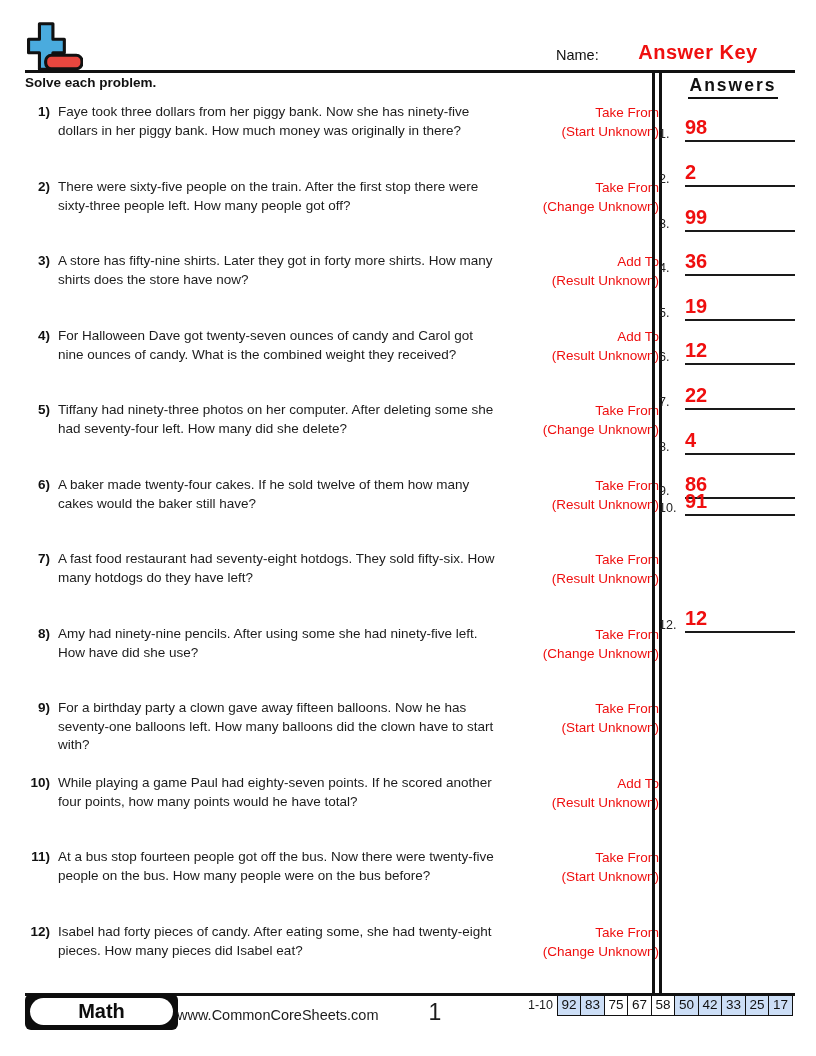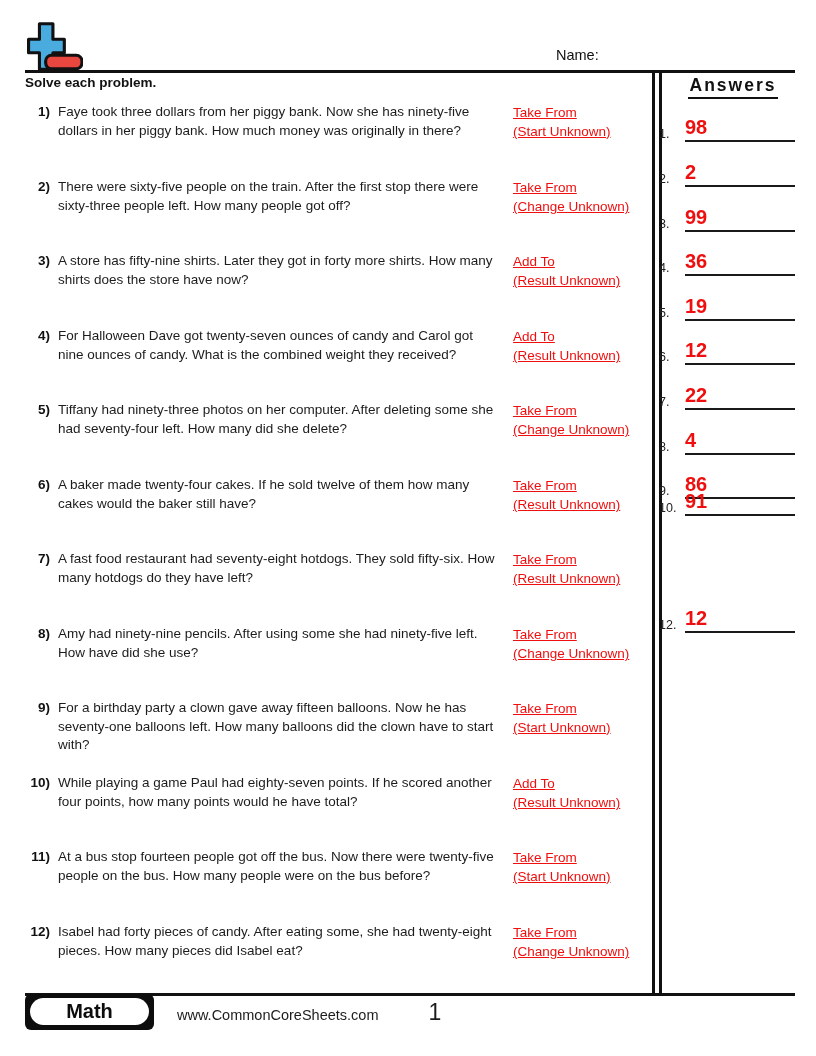--- a/index.html
+++ b/index.html
@@ -29,22 +29,22 @@
   .problem{position:absolute;left:0;width:660px;}
   .pnum{
     position:absolute;left:18px;top:0;width:32px;
     text-align:right;font-size:13.5px;font-weight:bold;line-height:18.6px;
   }
   .ptext{
     position:absolute;left:58px;top:0;width:440px;
     font-size:13.5px;line-height:18.6px;color:#1c1c1c;
   }
   .plabel{
-    position:absolute;left:513px;top:0;width:162px;
-    text-align:left;font-size:13.5px;line-height:19px;color:var(--accent-red);text-decoration:underline;
+    position:absolute;left:497px;top:0;width:162px;
+    text-align:right;font-size:13.5px;line-height:19px;color:var(--accent-red);
   }
   
   .answers-divider{
     position:absolute;left:652px;top:73px;height:920px;width:4px;
     border-left:3px solid var(--ink);border-right:3px solid var(--ink);
     box-sizing:content-box;
   }
   .answers-title-wrap{position:absolute;left:664px;top:75px;width:138px;text-align:center;}
   .answers-title{
     display:inline-block;font-size:17.5px;font-weight:bold;letter-spacing:2px;
@@ -52,21 +52,21 @@
   }
   .answer-row{position:absolute;left:659px;width:137px;height:34px;}
   .anum{position:absolute;left:0;bottom:1px;font-size:12.5px;color:#222;}
   .aline{position:absolute;left:26px;right:1px;bottom:0;height:2px;background:#1a1a1a;}
   .aval{
     position:absolute;left:26px;right:1px;bottom:3px;text-align:left;
     font-size:20px;font-weight:bold;color:var(--accent-red);
   }
   
   .footer-rule{position:absolute;left:25px;top:993px;width:770px;height:2.5px;background:var(--ink);}
-  .math-badge{position:absolute;left:25px;top:994px;width:129px;height:36px;background:#0d0d0d;border-radius:6px;text-decoration:underline;}
+  .math-badge{position:absolute;left:25px;top:994px;width:153px;height:36px;background:#0d0d0d;border-radius:6px;text-decoration:underline;}
   .math-pill{
     position:absolute;left:5px;top:4px;right:5px;bottom:5px;background:#fff;border-radius:14px;
     text-align:center;font-size:20px;font-weight:bold;line-height:27px;color:#0d0d0d;
   }
   .website{position:absolute;left:177px;top:1007px;font-size:14.5px;color:#1c1c1c;}
   .page-number{position:absolute;left:400px;top:999px;width:70px;text-align:center;font-size:23px;color:#1c1c1c;}
   .score{position:absolute;left:512px;top:995px;}
   .score-row{display:flex;height:21px;}
   .score-row + .score-row{margin-top:-1px;}
   .score-label{
@@ -85,20 +85,21 @@
 
 <div class="page">
 
   <div class="logo">
     <svg width="56" height="49" viewBox="0 0 54 47">
       <path d="M12 1.5 H25 V16.5 H36 V29.5 H25 V45.5 H12 V29.5 H1.5 V16.5 H12 Z" fill="#4aabde" stroke="#111" stroke-width="3" stroke-linejoin="round"></path>
       <rect x="18" y="32" width="35" height="13" rx="5.5" fill="#e8473f" stroke="#111" stroke-width="3"></rect>
     </svg>
   </div>
   <div class="name-label">Name:</div>
+  <div class="name-value">Answer Key</div>
   <div class="header-rule"></div>
   <div class="instruction">Solve each problem.</div>
 
   <div class="problem" style="top:103px">
     <div class="pnum">1)</div>
     <div class="ptext">Faye took three dollars from her piggy bank. Now she has ninety-five dollars in her piggy bank. How much money was originally in there?</div>
     <div class="plabel">
       <div>Take From</div>
       <div>(Start Unknown)</div>
     </div>
@@ -254,15 +255,28 @@
   </div>
 
   <div class="footer-rule"></div>
   <div class="math-badge">
     <div class="math-pill">Math</div>
   </div>
   <div class="website">www.CommonCoreSheets.com</div>
   <div class="page-number">1</div>
 
   <div class="score">
+    <div class="score-row">
+      <div class="score-label">1-10</div>
+      <div class="score-cell hl">92</div>
+      <div class="score-cell hl">83</div>
+      <div class="score-cell">75</div>
+      <div class="score-cell">67</div>
+      <div class="score-cell">58</div>
+      <div class="score-cell hl">50</div>
+      <div class="score-cell hl">42</div>
+      <div class="score-cell hl">33</div>
+      <div class="score-cell hl">25</div>
+      <div class="score-cell hl">17</div>
+    </div>
   </div>
 
 </div>
 
 </body></html>

